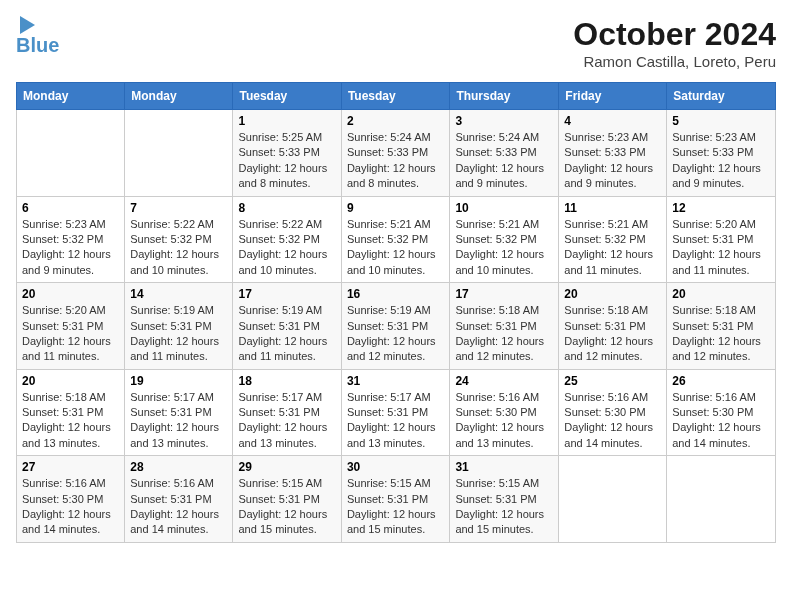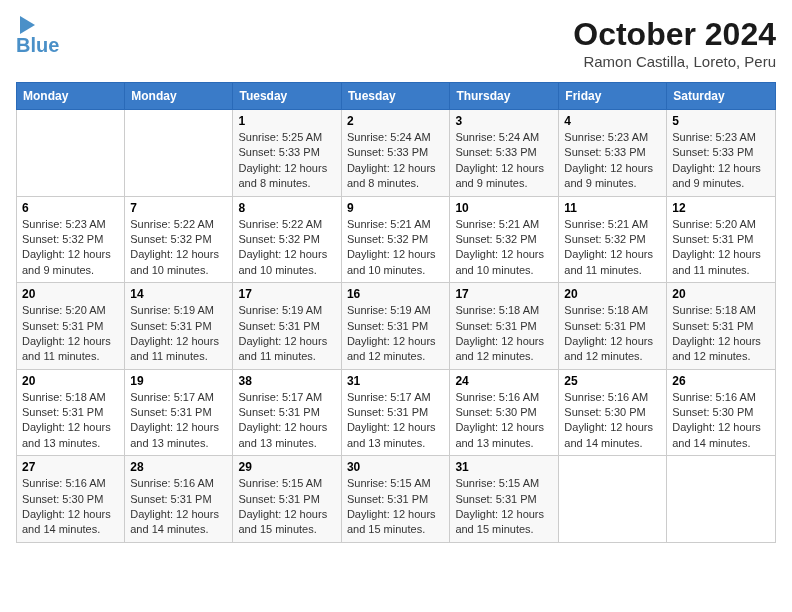--- a/index.html
+++ b/index.html
@@ -214,21 +214,21 @@
       <tr>
         <td>
         <span class="day-num">20</span>
         <span class="cell-text">Sunrise: 5:18 AM<br>Sunset: 5:31 PM<br>Daylight: 12 hours and 13 minutes.</span>
       </td>
         <td>
         <span class="day-num">19</span>
         <span class="cell-text">Sunrise: 5:17 AM<br>Sunset: 5:31 PM<br>Daylight: 12 hours and 13 minutes.</span>
       </td>
         <td>
-        <span class="day-num">38</span>
+        <span class="day-num">18</span>
         <span class="cell-text">Sunrise: 5:17 AM<br>Sunset: 5:31 PM<br>Daylight: 12 hours and 13 minutes.</span>
       </td>
         <td>
         <span class="day-num">31</span>
         <span class="cell-text">Sunrise: 5:17 AM<br>Sunset: 5:31 PM<br>Daylight: 12 hours and 13 minutes.</span>
       </td>
         <td>
         <span class="day-num">24</span>
         <span class="cell-text">Sunrise: 5:16 AM<br>Sunset: 5:30 PM<br>Daylight: 12 hours and 13 minutes.</span>
       </td>

